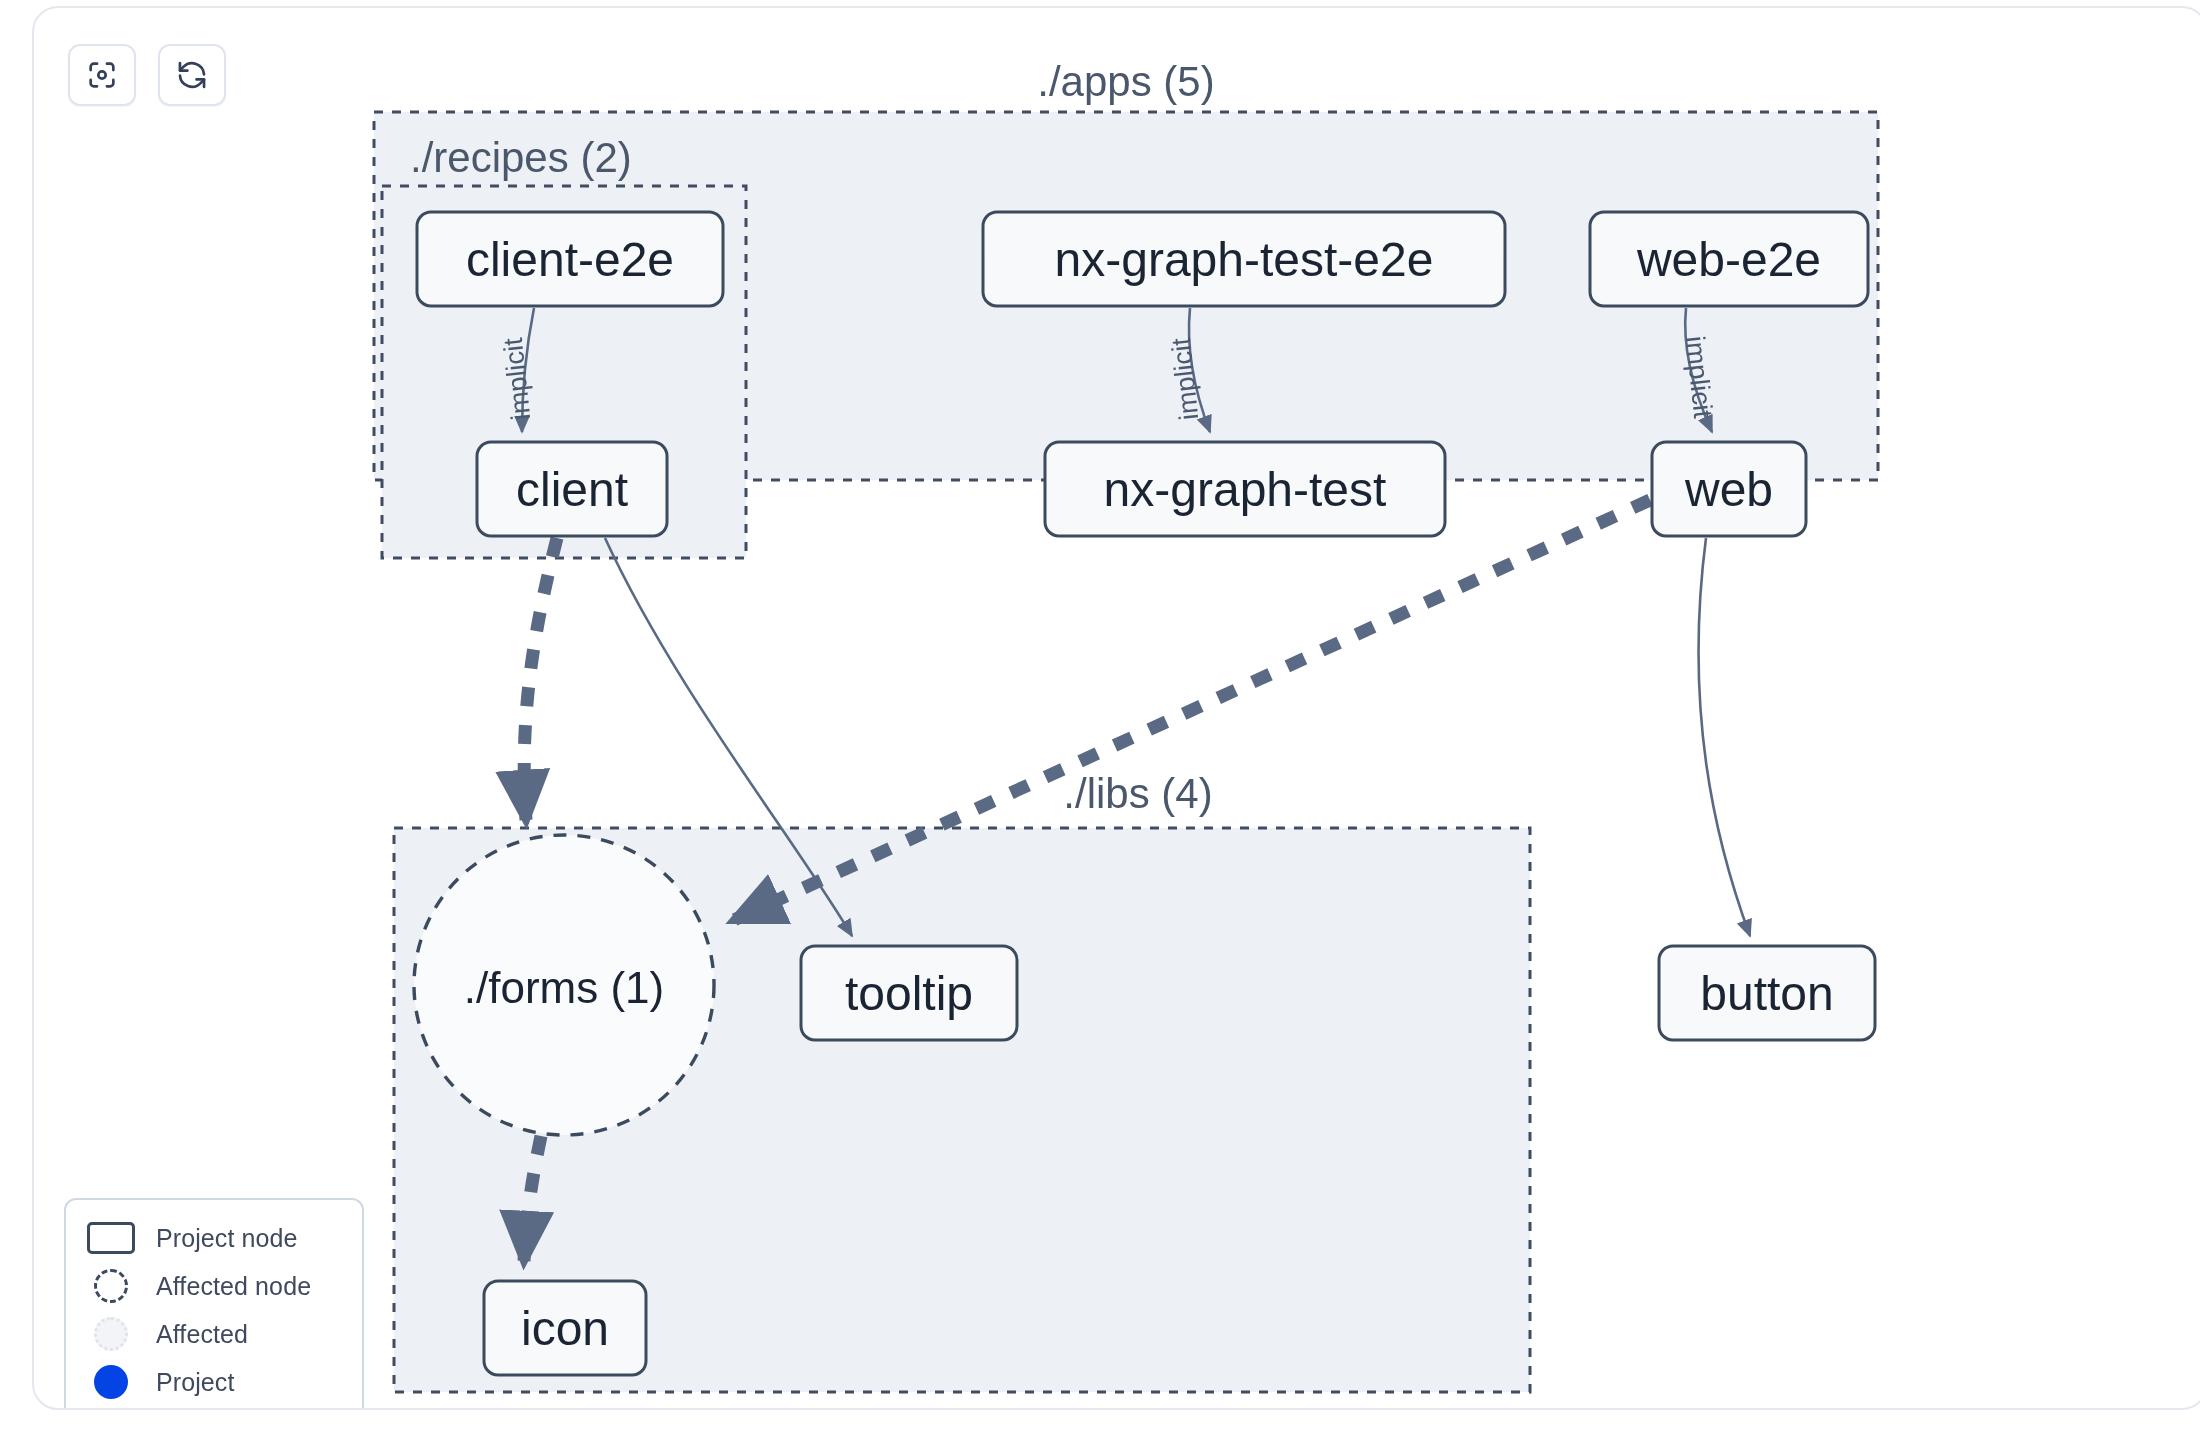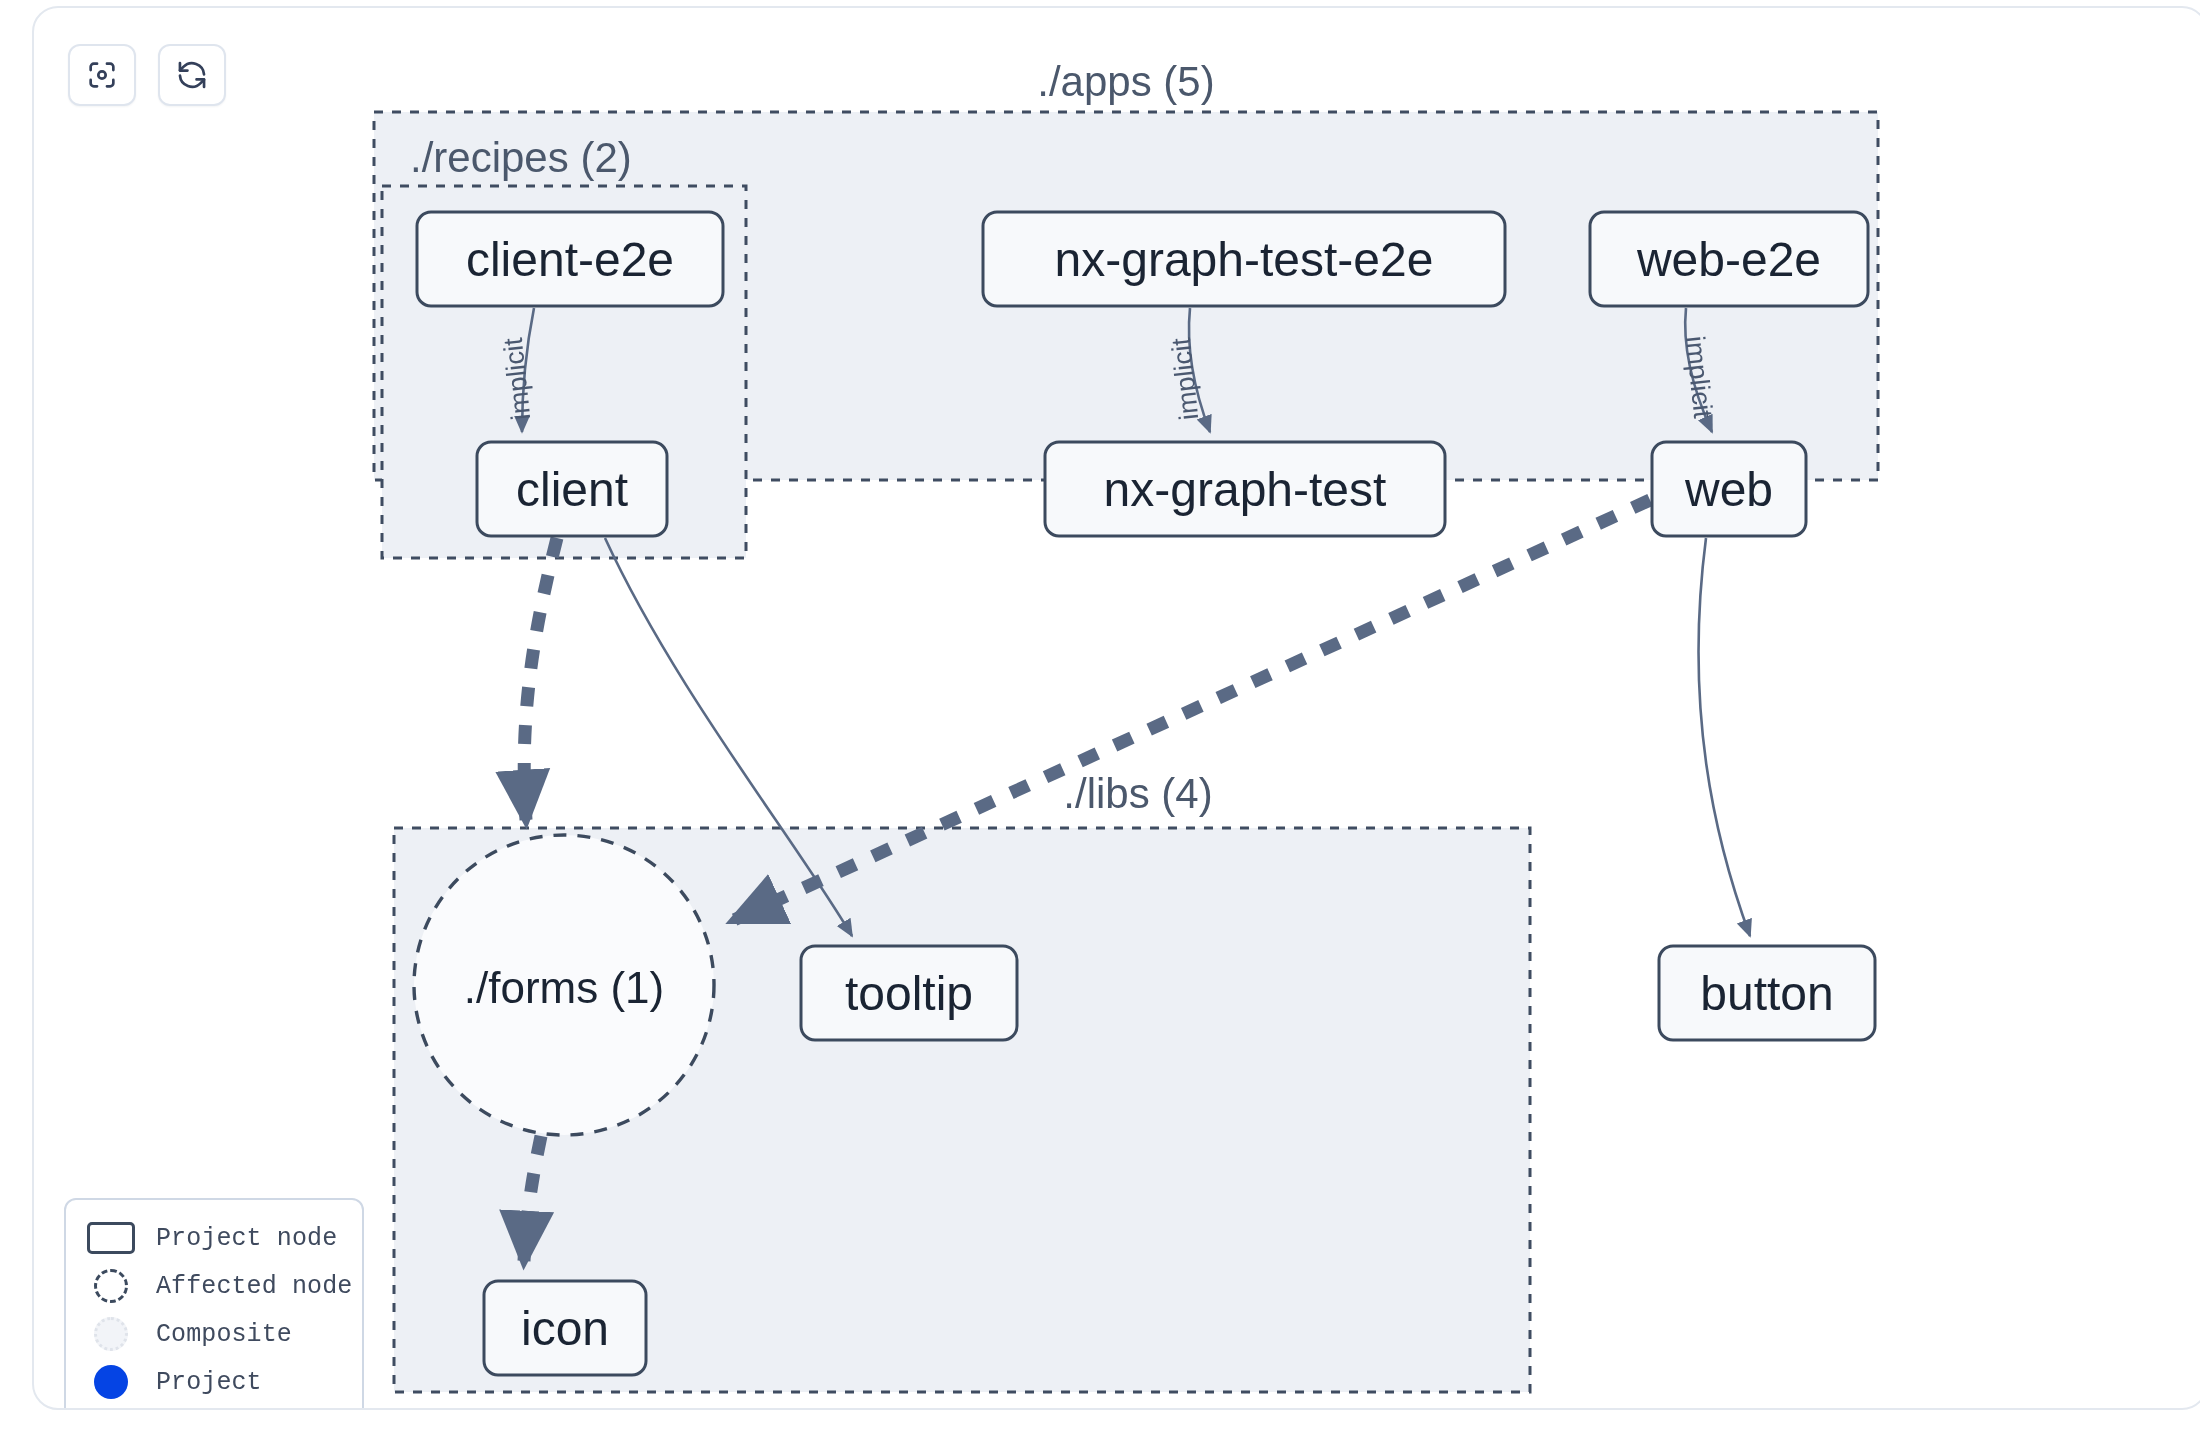--- a/index.html
+++ b/index.html
@@ -78,21 +78,20 @@
     border-radius: 12px;
     padding: 14px 16px 16px 18px;
     box-sizing: border-box;
     z-index: 50;
   }
   .legend-row {
     display: flex;
     align-items: center;
     height: 48px;
     gap: 18px;
-    font-family: Liberation Mono, monospace;
   }
   .legend-swatch {
     width: 54px;
     display: flex;
     align-items: center;
     justify-content: center;
     flex: 0 0 54px;
   }
   .sw-rect {
     width: 48px; height: 32px;
@@ -279,21 +278,21 @@
       <div class="legend-row">
         <span class="legend-swatch">
           <span class="sw-dashcircle"></span>
         </span>
         <span class="legend-label">Affected node</span>
       </div>
       <div class="legend-row">
         <span class="legend-swatch">
           <span class="sw-affected"></span>
         </span>
-        <span class="legend-label">Composite</span>
+        <span class="legend-label">Affected</span>
       </div>
       <div class="legend-row">
         <span class="legend-swatch">
           <span class="sw-touched"></span>
         </span>
         <span class="legend-label">Project</span>
       </div>
     </div>
 
   </div>

